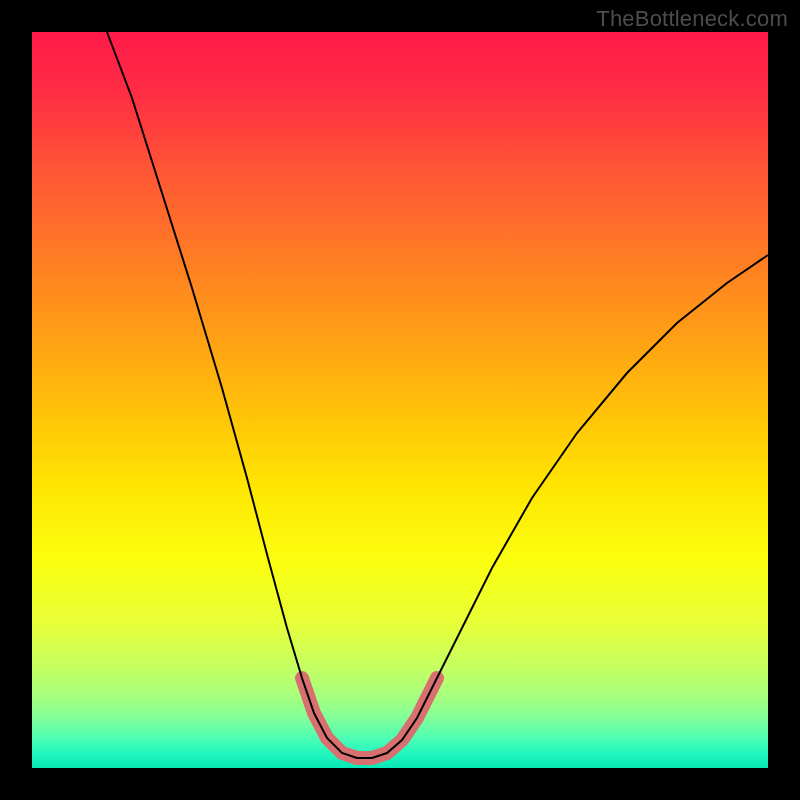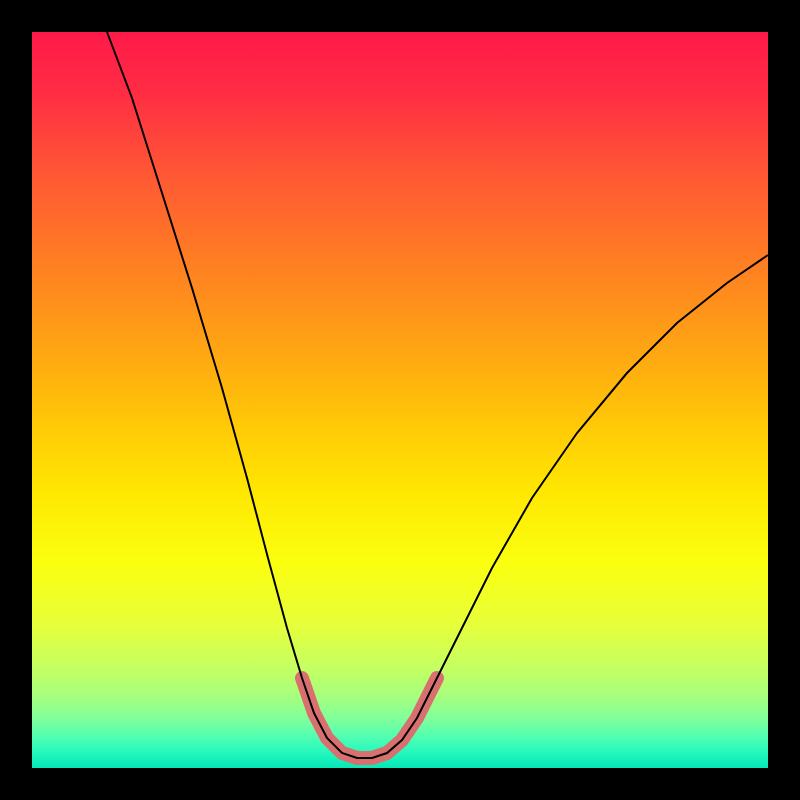--- a/index.html
+++ b/index.html
@@ -78,13 +78,14 @@
       </defs>
       <rect x="0" y="0" width="736" height="736" fill="url(#bg-grad)"></rect>
     </svg>
 
     <svg class="curve" viewBox="0 0 736 736" preserveAspectRatio="none">
       <path id="series-highlight" fill="none" d="M270 646 L282 681 L295 706 L310 721 L325 726 L340 726 L355 721 L370 708 L385 686 L405 646" stroke="#d97070" stroke-width="14" stroke-linecap="round"></path>
       <path id="series-main" fill="none" d="M75 0 L100 66 L130 161 L160 256 L190 356 L215 446 L236 526 L255 596 L270 646 L282 681 L295 706 L310 721 L325 726 L340 726 L355 721 L370 708 L385 686 L405 646 L430 596 L460 536 L500 466 L545 401 L595 341 L645 291 L695 251 L736 223" stroke="#000000" stroke-width="2"></path>
     </svg>
   </div>
 
+  <div class="watermark">TheBottleneck.com</div>
 </div>
 
 </body></html>

